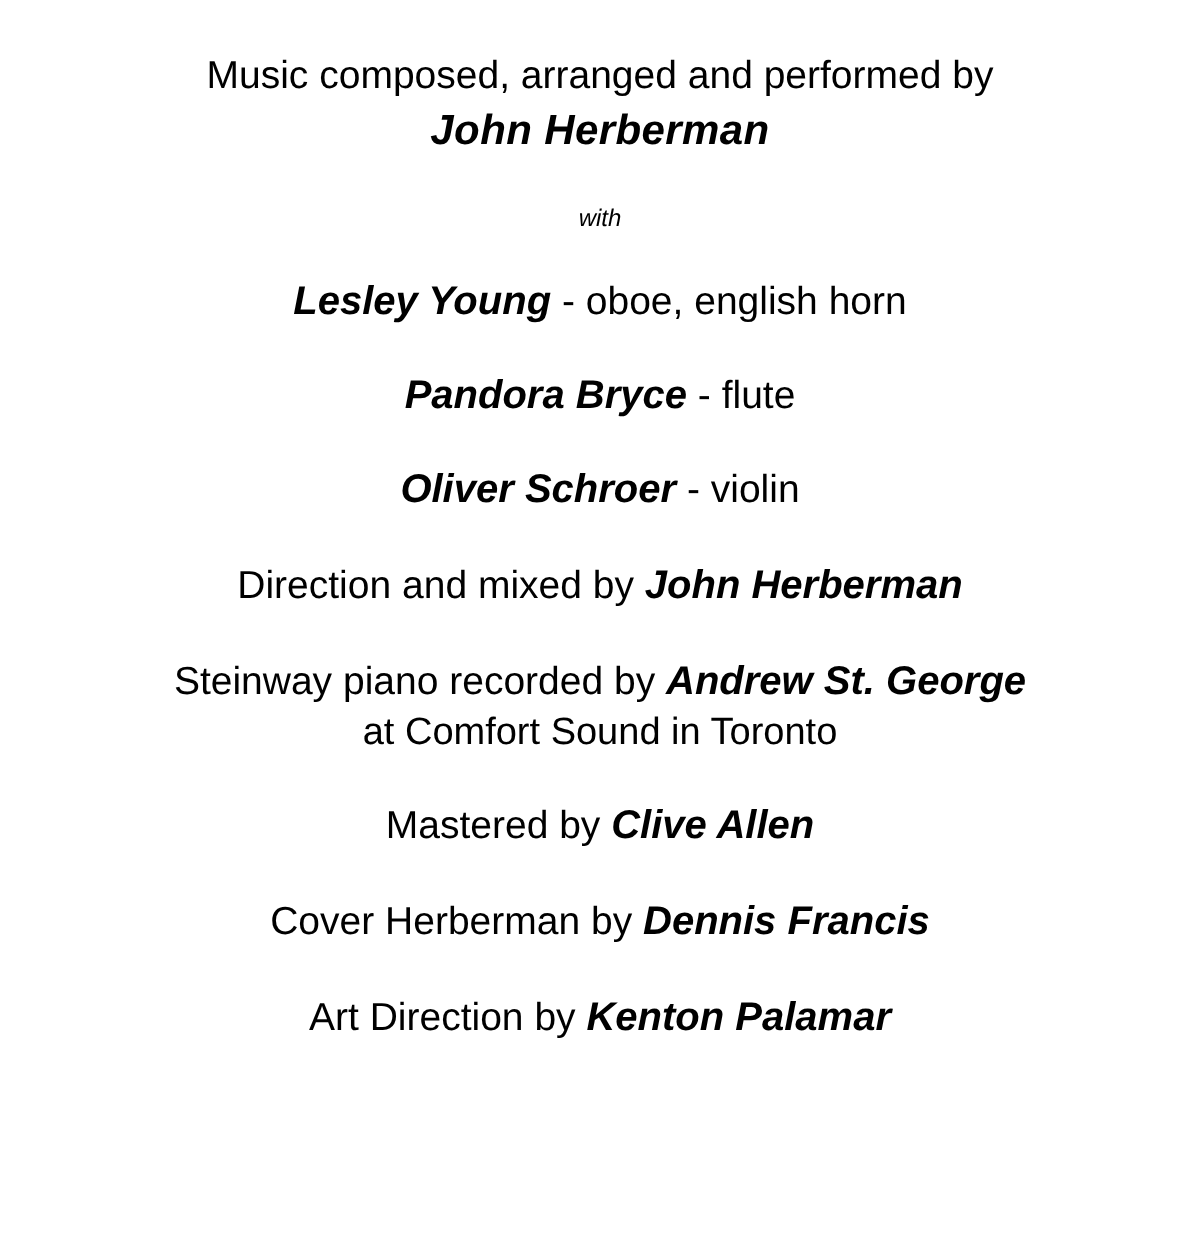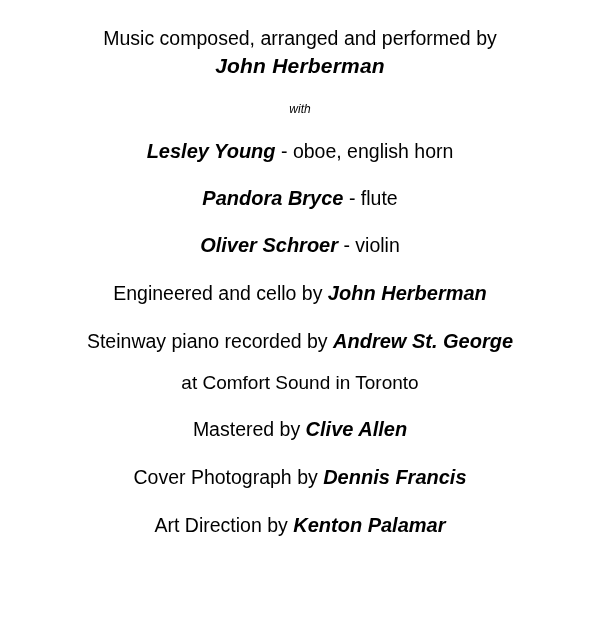--- a/index.html
+++ b/index.html
@@ -62,21 +62,21 @@
     font-size: 19.5px;
     margin-top: 23px;
   }
   .prod-row .pname {
     font-weight: bold;
     font-style: italic;
     font-size: 20px;
   }
   .sub-row {
     font-size: 19px;
-    margin-top: 17px;
+    margin-top: 1px;
   }
   .spacer-flex { flex: 1 1 auto; }
 </style>
 </head>
 <body>
 
 <div class="page">
 
   <div class="line credit-head">Music composed, arranged and performed by</div>
   <div class="line composer">John Herberman</div>
@@ -86,34 +86,34 @@
     <span class="pname">Lesley Young</span><span class="role"> - oboe, english horn</span>
   </div>
   <div class="line performer-row">
     <span class="pname">Pandora Bryce</span><span class="role"> - flute</span>
   </div>
   <div class="line performer-row">
     <span class="pname">Oliver Schroer</span><span class="role"> - violin</span>
   </div>
 
   <div class="line prod-row">
-    <span class="role">Engineered and cello by </span><span class="pname">John Herberman</span>
+    <span class="role">Direction and mixed by </span><span class="pname">John Herberman</span>
   </div>
 
   <div class="line prod-row">
     <span class="role">Steinway piano recorded by </span><span class="pname">Andrew St. George</span>
   </div>
   <div class="line sub-row">at Comfort Sound in Toronto</div>
 
   <div class="line prod-row">
     <span class="role">Mastered by </span><span class="pname">Clive Allen</span>
   </div>
 
   <div class="line prod-row">
-    <span class="role">Cover Photograph by </span><span class="pname">Dennis Francis</span>
+    <span class="role">Cover Herberman by </span><span class="pname">Dennis Francis</span>
   </div>
 
   <div class="line prod-row">
     <span class="role">Art Direction by </span><span class="pname">Kenton Palamar</span>
   </div>
 
   <div class="spacer-flex"></div>
 </div>
 
 </body></html>

